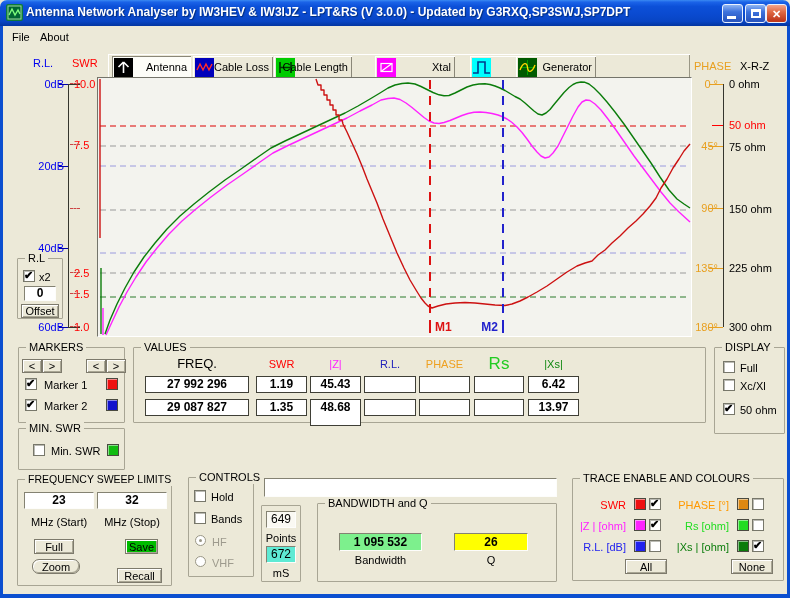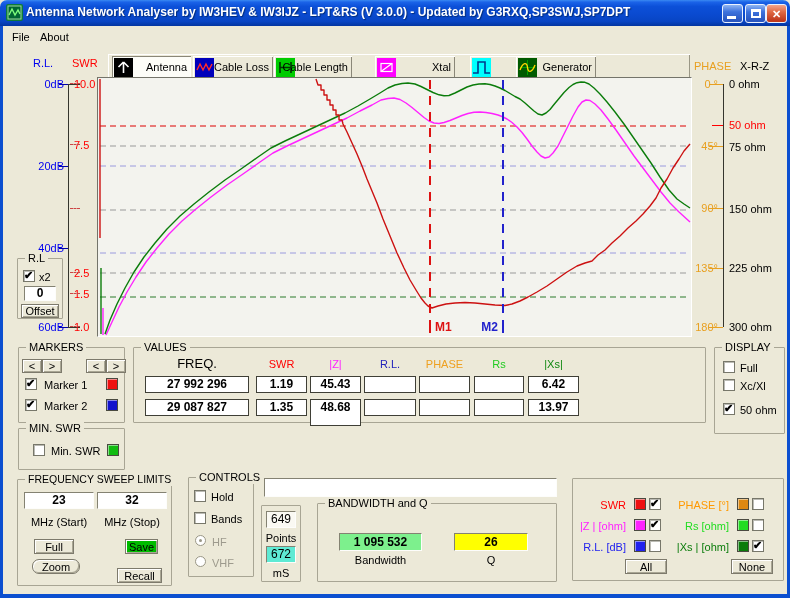--- a/index.html
+++ b/index.html
@@ -228,21 +228,21 @@
     <span class="sw" style="left: 87px; top: 51px; background: rgb(17, 17, 204);"></span>
   </div>
 
   <div class="gb" style="left:133px;top:347px;width:573px;height:76px;" id="valuespanel">
     <span class="lbl">VALUES</span>
   <div class="t" style="left: 11px; top: 10px; width: 104px; text-align: center; color: rgb(0, 0, 0); font-size: 13px;">FREQ.</div>
       <div class="t" style="left: 122px; top: 10px; width: 51px; text-align: center; color: rgb(255, 0, 0); font-size: 11px;">SWR</div>
       <div class="t" style="left: 176px; top: 10px; width: 51px; text-align: center; color: rgb(255, 34, 255); font-size: 11px;">|Z|</div>
       <div class="t" style="left: 230px; top: 10px; width: 52px; text-align: center; color: rgb(34, 34, 187); font-size: 11px;">R.L.</div>
       <div class="t" style="left: 285px; top: 10px; width: 51px; text-align: center; color: rgb(238, 160, 32); font-size: 11px;">PHASE</div>
-      <div class="t" style="left: 340px; top: 10px; width: 50px; text-align: center; color: rgb(34, 204, 34); font-size: 11px;">Rs</div>
+      <div class="t" style="left: 340px; top: 10px; width: 50px; text-align: center; color: rgb(34, 204, 34); font-size: 17px;">Rs</div>
       <div class="t" style="left: 394px; top: 10px; width: 51px; text-align: center; color: rgb(17, 136, 17); font-size: 11px;">|Xs|</div>
       <div class="valbox" style="left: 11px; top: 28px; width: 104px; height: 17px;">27 992 296</div>
       <div class="valbox" style="left: 122px; top: 28px; width: 51px; height: 17px;">1.19</div>
       <div class="valbox" style="left: 176px; top: 28px; width: 51px; height: 17px;">45.43</div>
       <div class="valbox" style="left: 230px; top: 28px; width: 52px; height: 17px;"></div>
       <div class="valbox" style="left: 285px; top: 28px; width: 51px; height: 17px;"></div>
       <div class="valbox" style="left: 340px; top: 28px; width: 50px; height: 17px;"></div>
       <div class="valbox" style="left: 394px; top: 28px; width: 51px; height: 17px;">6.42</div>
       <div class="valbox" style="left: 11px; top: 51px; width: 104px; height: 17px;">29 087 827</div>
       <div class="valbox" style="left: 122px; top: 51px; width: 51px; height: 17px;">1.35</div>
@@ -305,20 +305,21 @@
 
   <div class="gb" style="left:317px;top:503px;width:240px;height:79px;">
     <span class="lbl">BANDWIDTH and Q</span>
     <span class="field" id="bwbox" style="left: 21px; top: 29px; width: 83px; height: 18px; line-height: 16px; background: rgb(125, 240, 141);">1 095 532</span>
     <span class="t" style="left:21px;top:50px;width:83px;text-align:center;">Bandwidth</span>
     <span class="field" id="qbox" style="left: 136px; top: 29px; width: 74px; height: 18px; line-height: 16px; background: rgb(255, 255, 0);">26</span>
     <span class="t" style="left:136px;top:50px;width:74px;text-align:center;">Q</span>
   </div>
 
   <div class="gb" style="left:572px;top:478px;width:212px;height:103px;" id="tracepanel">
+    <span class="lbl">TRACE ENABLE AND COLOURS</span>
     <span class="btn" style="left:52px;top:80px;width:42px;height:15px;line-height:14px;">All</span>
     <span class="btn" style="left:158px;top:80px;width:42px;height:15px;line-height:14px;">None</span>
   <div class="t" style="left: 2px; top: 20px; width: 51px; text-align: right; color: rgb(255, 0, 0);">SWR</div>
       <div class="sw" style="left: 61px; top: 19px; background: rgb(238, 17, 17);"></div>
       <div class="cb checked" style="left: 76px; top: 19px;"></div>
       <div class="t" style="left: 98px; top: 20px; width: 58px; text-align: right; color: rgb(255, 153, 0);">PHASE [°]</div>
       <div class="sw" style="left: 164px; top: 19px; background: rgb(221, 136, 17);"></div>
       <div class="cb" style="left: 179px; top: 19px;"></div>
       <div class="t" style="left: 2px; top: 41px; width: 51px; text-align: right; color: rgb(255, 34, 255);">|Z | [ohm]</div>
       <div class="sw" style="left: 61px; top: 40px; background: rgb(255, 34, 255);"></div>

